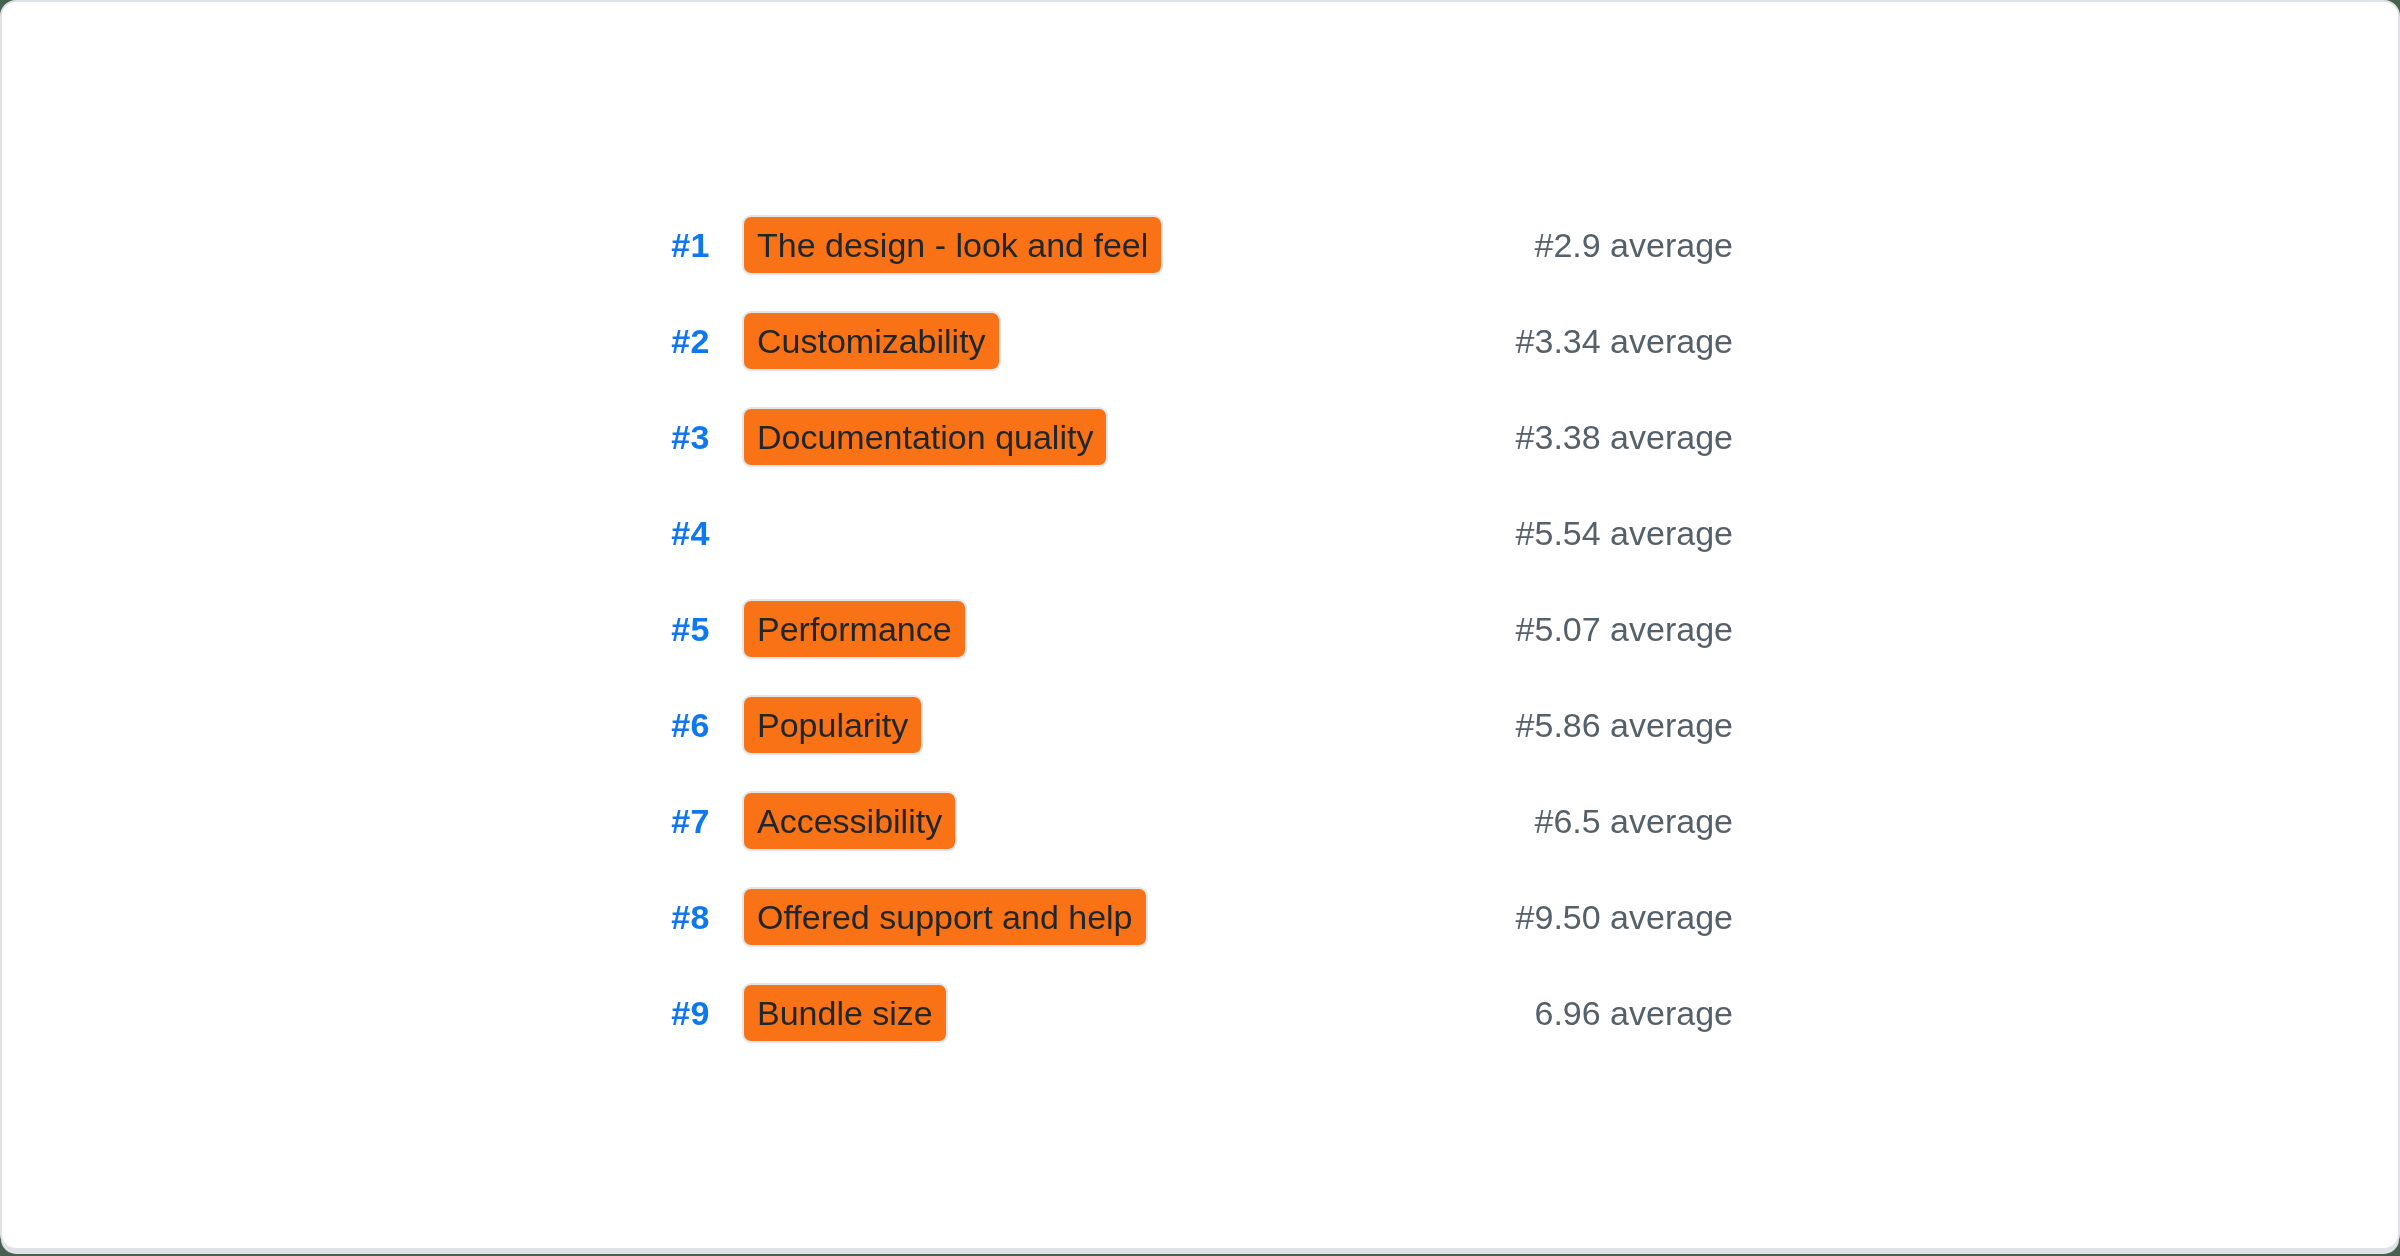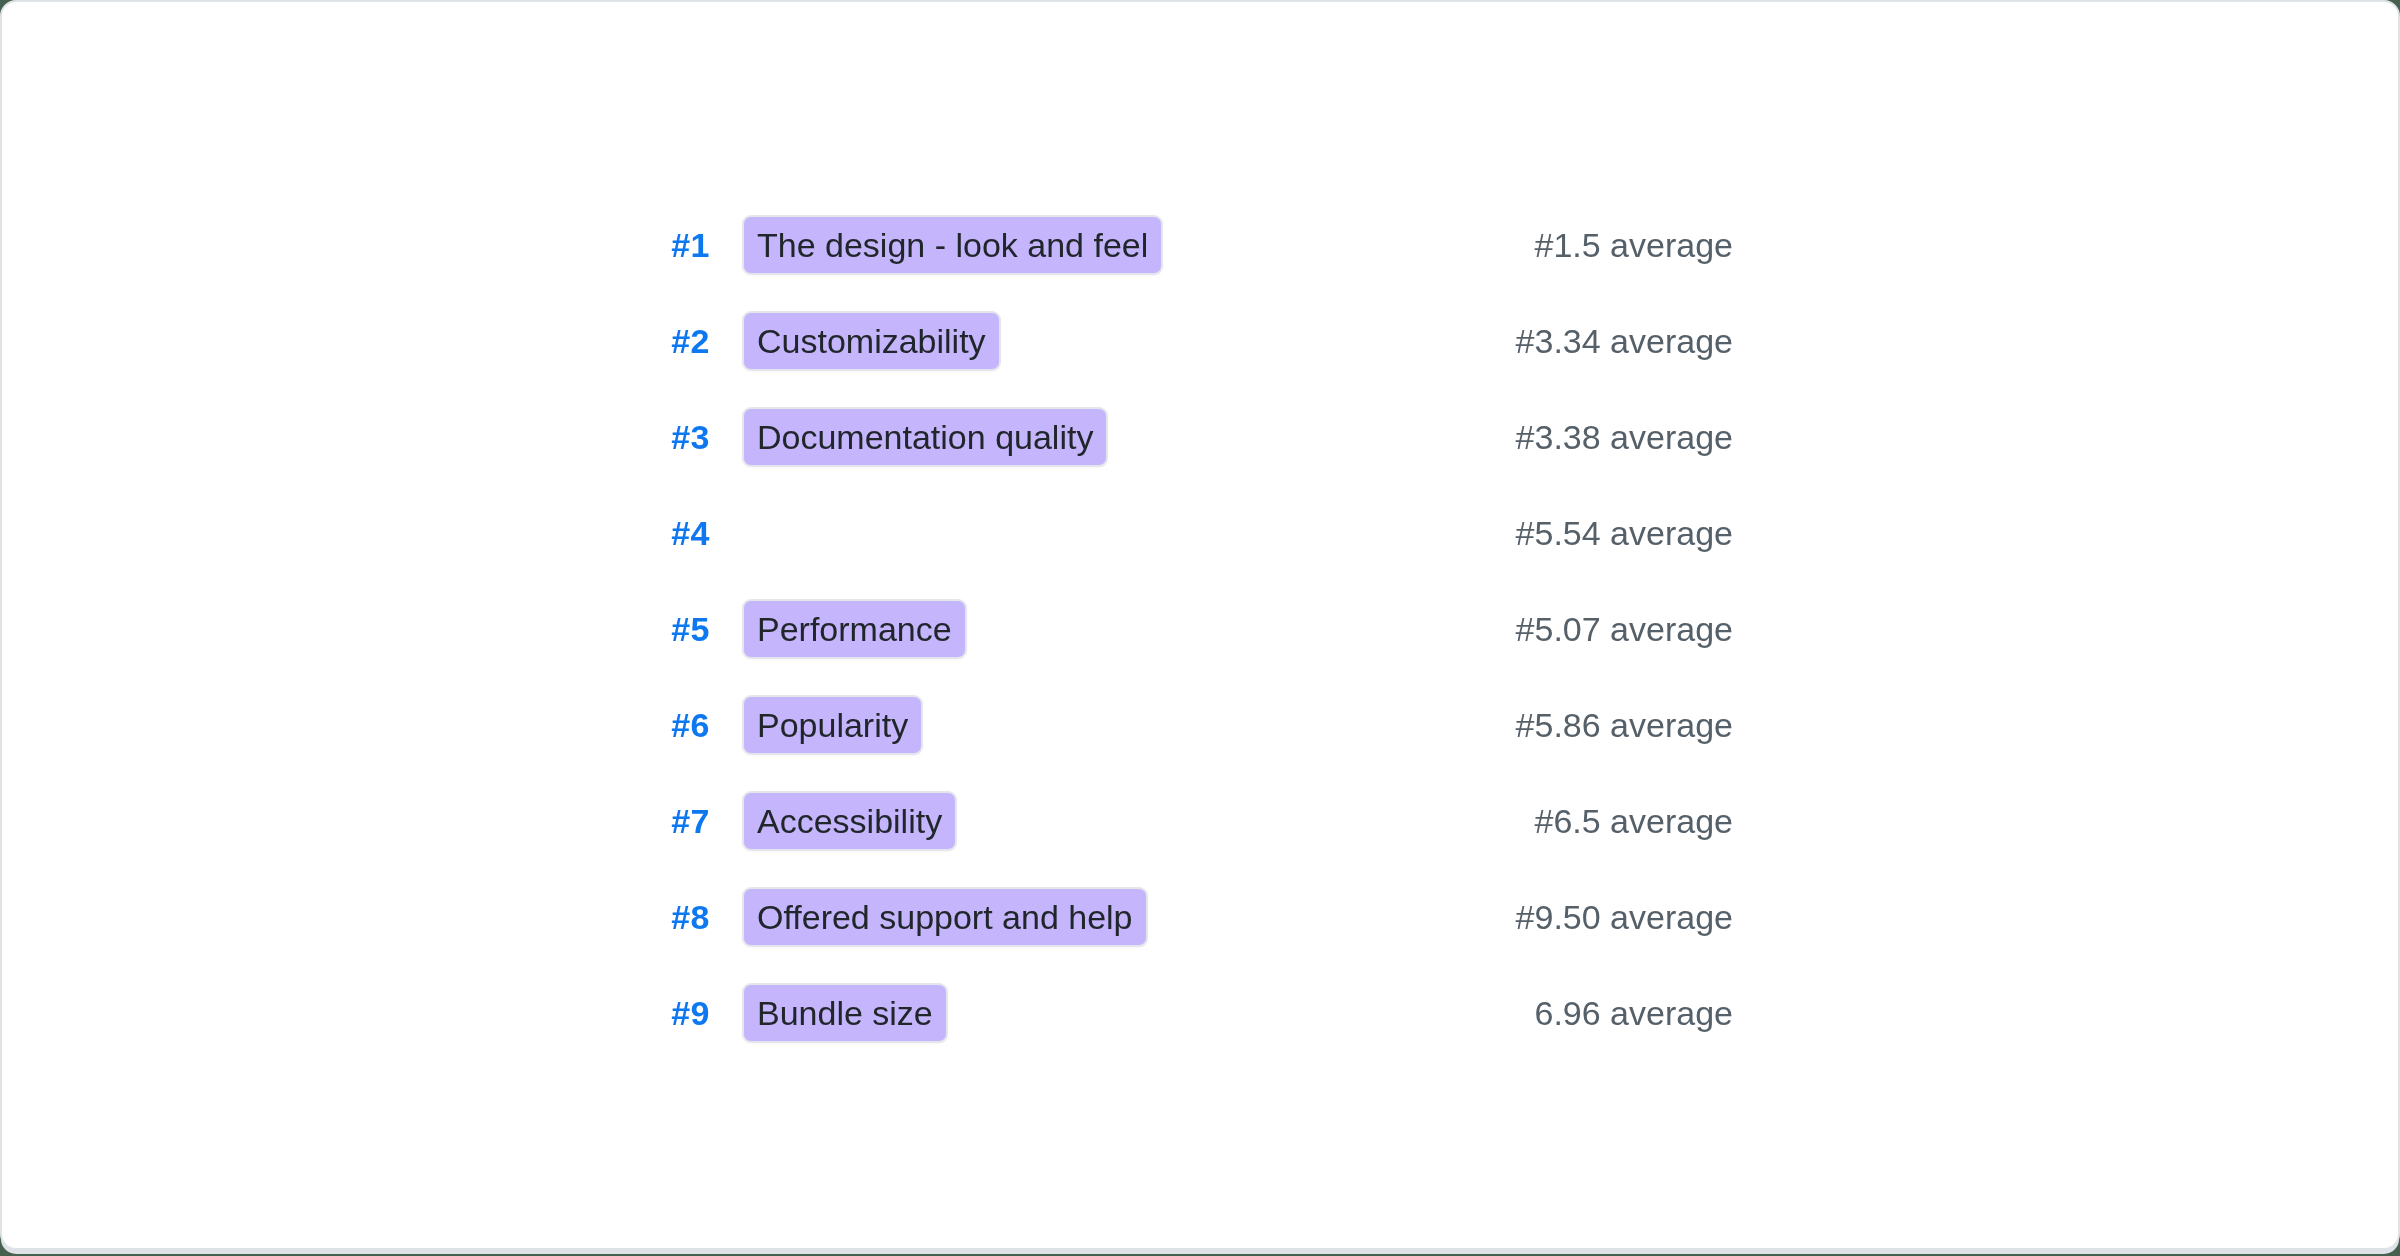--- a/index.html
+++ b/index.html
@@ -40,21 +40,21 @@
     color: #0d78f0;
     letter-spacing: 0.5px;
   }
   .chip {
     margin-left: 32px;
     height: 60px;
     box-sizing: border-box;
     display: flex;
     align-items: center;
     padding: 4px 13px;
-    background: #c4b5fd;
+    background: #f97316;
     border: 2px solid #e3e6ea;
     border-radius: 9px;
     box-shadow: 0 1px 2px rgba(27,31,35,0.04);
     font-size: 34px;
     color: #21262b;
     white-space: nowrap;
     text-align: center;
   }
   .avg {
     margin-left: auto;
@@ -66,21 +66,21 @@
 </head>
 <body>
 
 <div class="card">
   <div class="list">
   <div class="row">
     <span class="rank">#1</span>
     <span class="chip">
       <span>The design - look and feel</span>
     </span>
-    <span class="avg">#1.5 average</span>
+    <span class="avg">#2.9 average</span>
   </div>
 
   <div class="row">
     <span class="rank">#2</span>
     <span class="chip">
       <span>Customizability</span>
     </span>
     <span class="avg">#3.34 average</span>
   </div>
 

